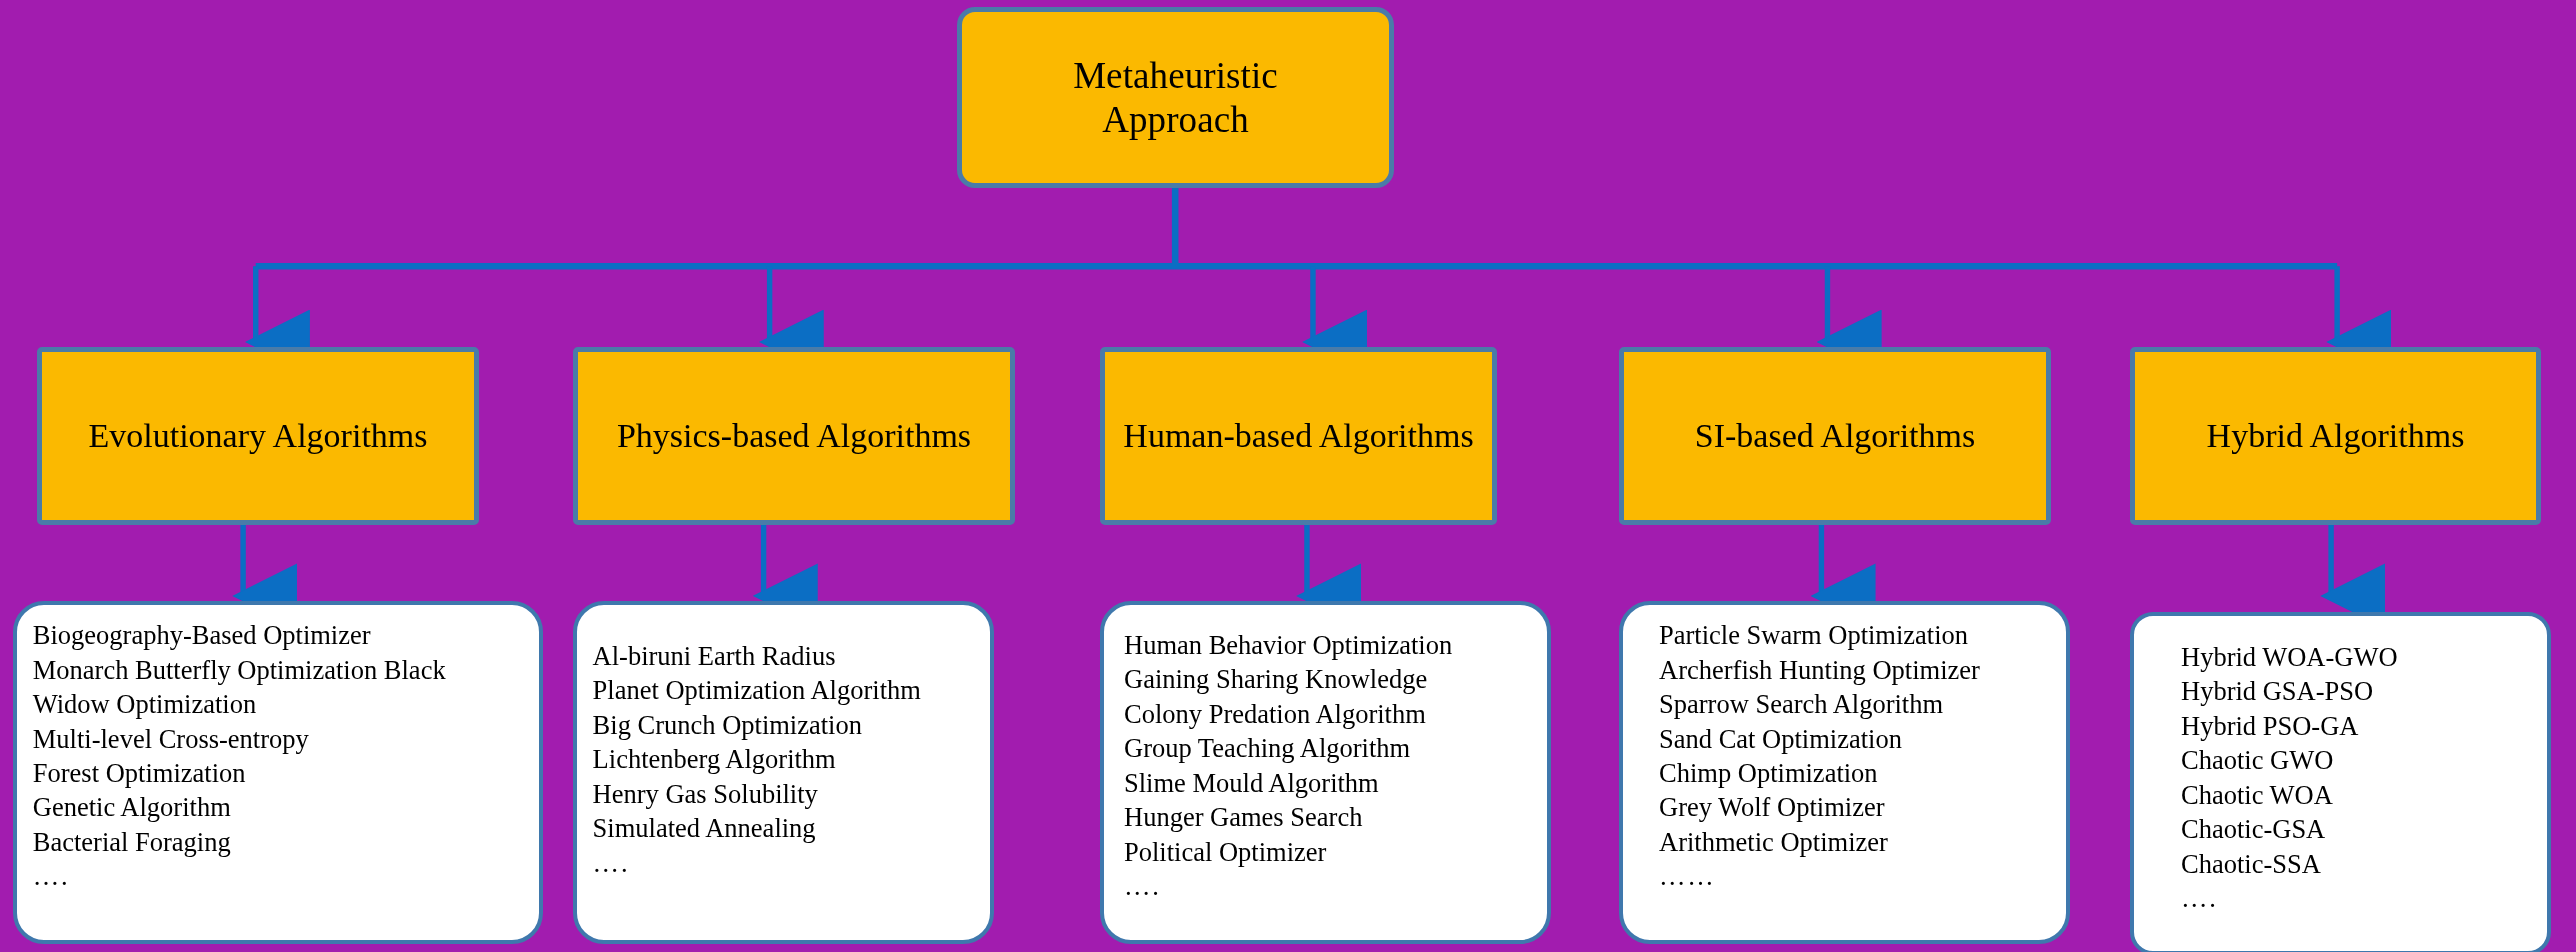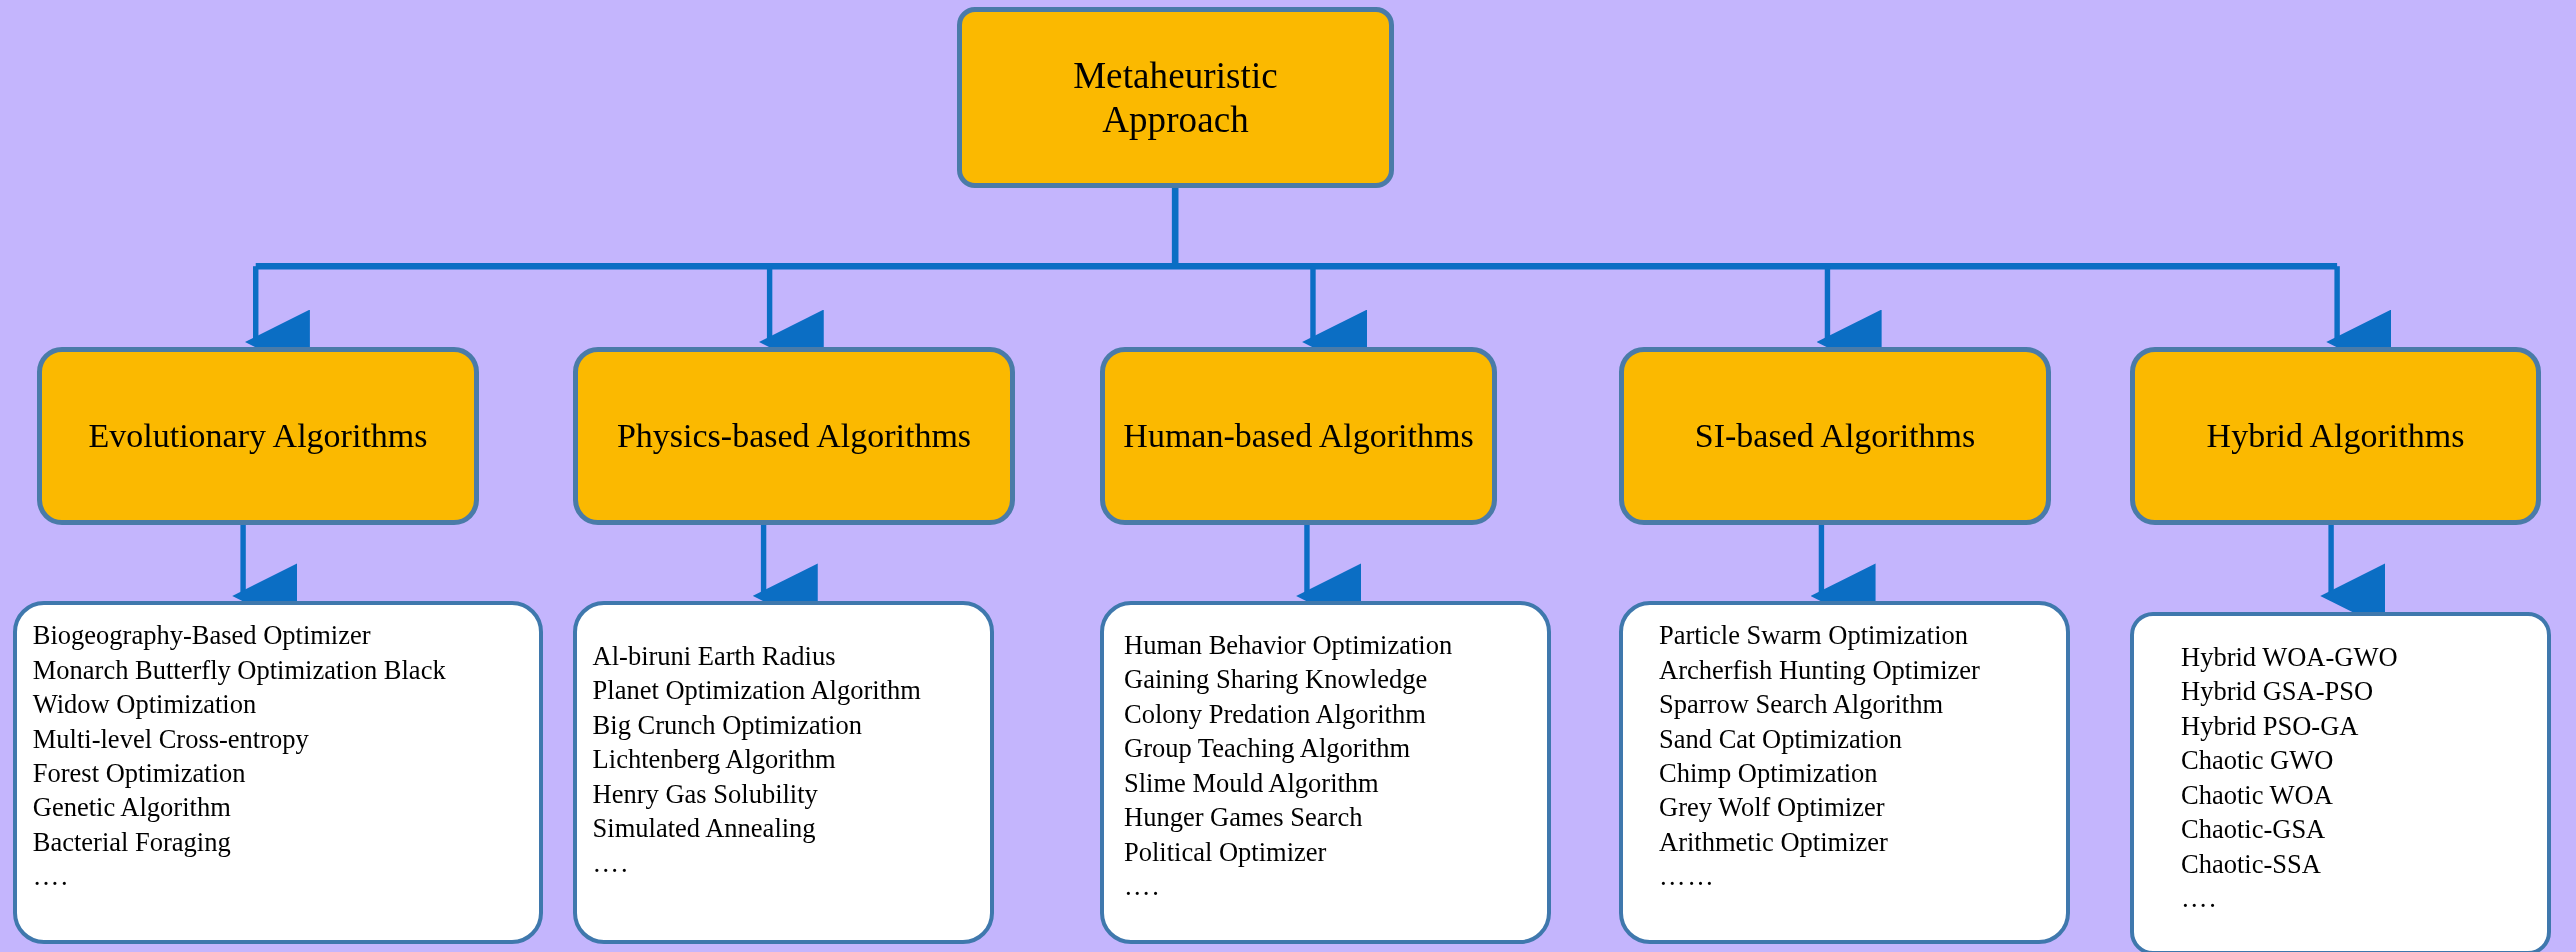--- a/index.html
+++ b/index.html
@@ -7,42 +7,42 @@
     padding: 0;
     background: #ffffff;
   }
   body {
     font-family: "Liberation Serif", "DejaVu Serif", serif;
   }
   #canvas {
     position: relative;
     width: 2576px;
     height: 953px;
-    background: #c4b5fd;
+    background: #a21caf;
     overflow: hidden;
   }
   
   #wires {
     position: absolute;
     left: 0;
     top: 0;
     width: 2576px;
     height: 953px;
     z-index: 1;
   }
   
   .node {
     position: absolute;
     box-sizing: border-box;
     z-index: 2;
   }
   .node-root, .node-mid {
     background: #fbb900;
     border: 5.4px solid #4a7ba8;
-    border-radius: 25px;
+    border-radius: 5px;
     display: flex;
     align-items: center;
     justify-content: center;
     text-align: center;
   }
   .node-root {
     border-radius: 18px;
   }
   .node-leaf {
     background: #ffffff;

